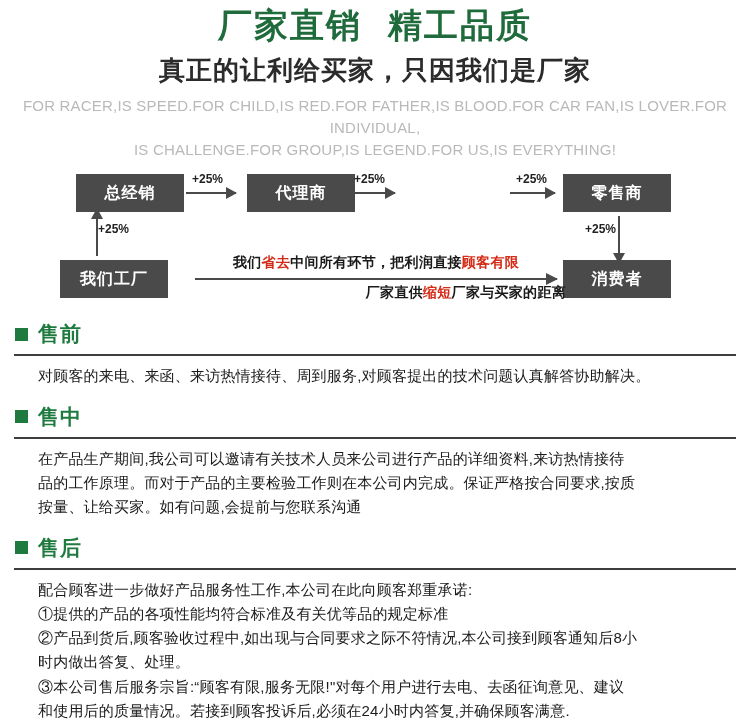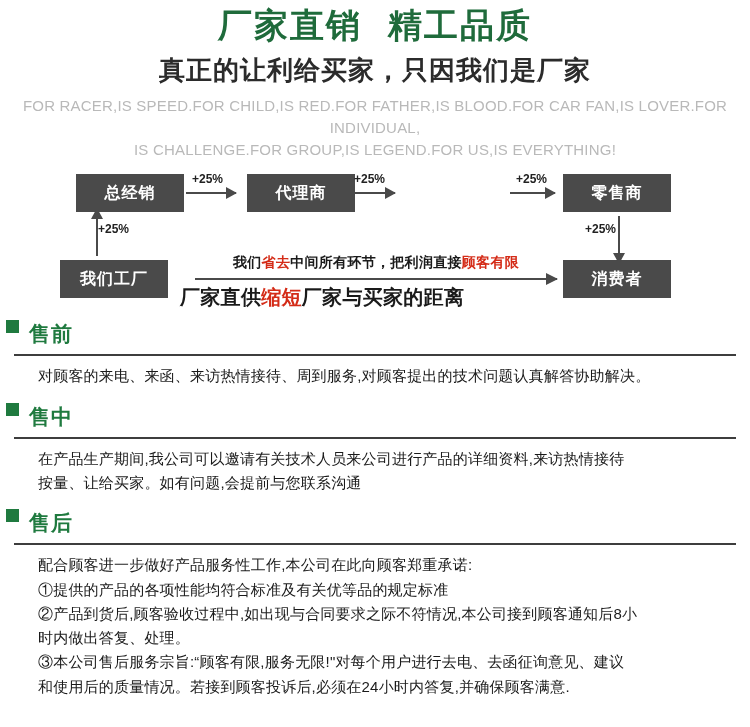--- a/index.html
+++ b/index.html
@@ -169,36 +169,37 @@
     top: 88px;
     width: 360px;
     text-align: center;
     font-size: 14px;
     font-weight: bold;
     color: #1a1a1a;
     letter-spacing: 0.3px;
   }
   .mid-text2 {
     position: absolute;
-    left: 180px;
+    left: 206px;
     top: 118px;
     width: 360px;
-    text-align: left;
-    font-size: 20px;
+    text-align: right;
+    font-size: 14px;
     font-weight: bold;
     color: #1a1a1a;
     letter-spacing: 0.3px;
   }
   .red { color: #d42b17; }
 
   
   .section { margin: 0 0 0 0; }
   .sec-head {
     display: flex;
-    padding-left: 6px;
+    align-items: center;
+    padding-left: 15px;
     margin-top: 14px;
   }
   .sec-square {
     width: 13px;
     height: 13px;
     background: #1f7a3f;
     margin-right: 10px;
   }
   .sec-title {
     font-size: 21px;
@@ -276,20 +277,21 @@
   </div>
 
   <div class="section">
     <div class="sec-head">
       <span class="sec-square"></span>
       <span class="sec-title">售中</span>
     </div>
     <div class="sec-rule"></div>
     <div class="sec-body">
       <p>在产品生产期间,我公司可以邀请有关技术人员来公司进行产品的详细资料,来访热情接待</p>
+      <p>品的工作原理。而对于产品的主要检验工作则在本公司内完成。保证严格按合同要求,按质</p>
       <p>按量、让给买家。如有问题,会提前与您联系沟通</p>
     </div>
   </div>
 
   <div class="section">
     <div class="sec-head">
       <span class="sec-square"></span>
       <span class="sec-title">售后</span>
     </div>
     <div class="sec-rule"></div>

